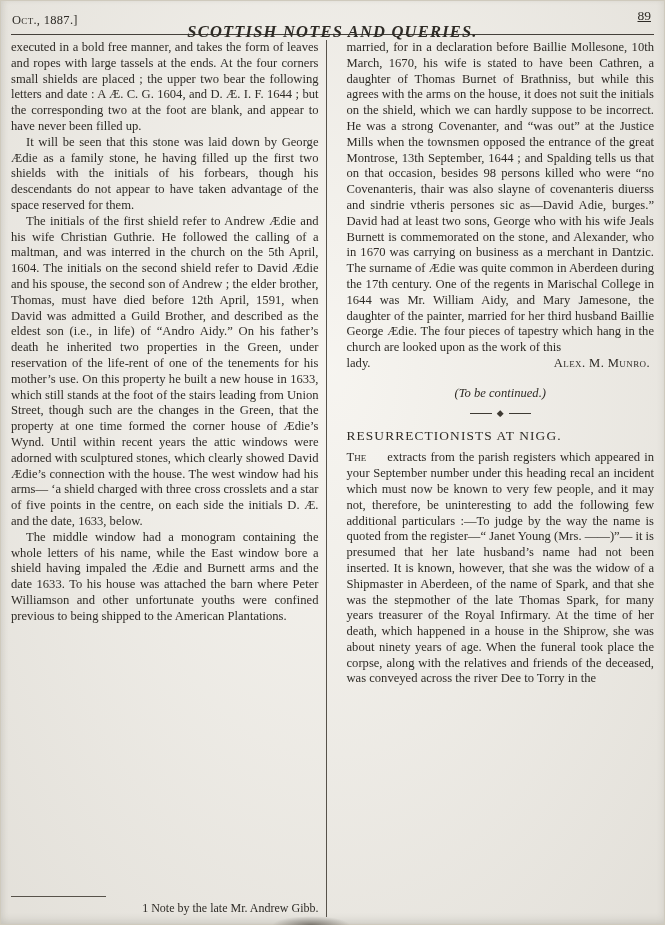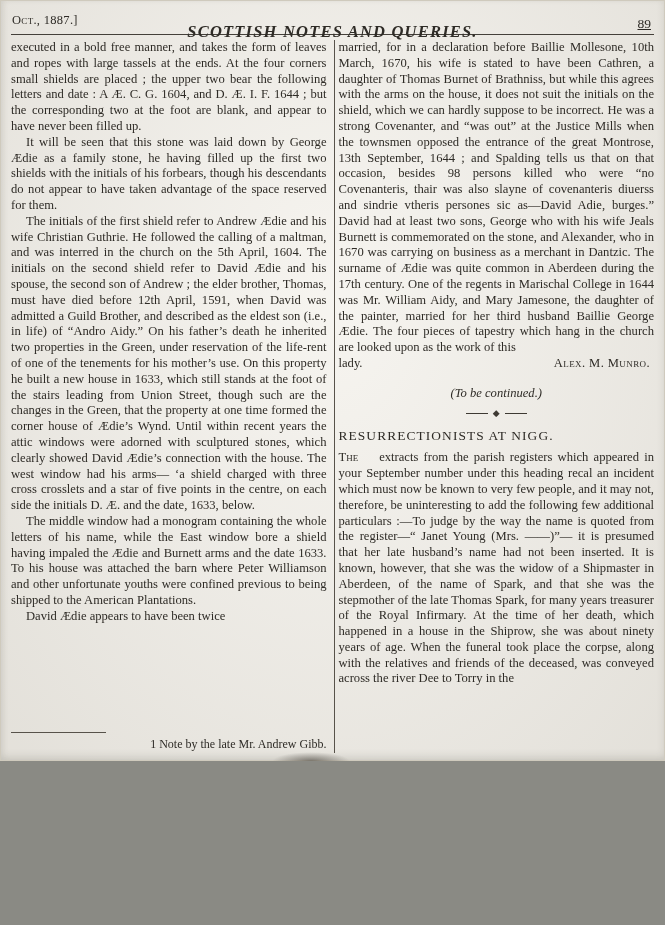--- a/index.html
+++ b/index.html
@@ -1,37 +1,37 @@
 <!DOCTYPE html>
 <html lang="en" style="--paper: #f2efe8; --ink: #2e2b26;"><head>
 <meta charset="utf-8">
 <style>
   html, body { margin: 0; padding: 0; background: #8a8a84; }
   .page {
     position: relative;
-    width: 665px; height: 761px; box-sizing: border-box;
+    width: 665px; height: 925px; box-sizing: border-box;
     background: var(--paper, #f2efe8);
     background-image: radial-gradient(ellipse at 50% 40%, rgba(255,255,255,0.35), rgba(0,0,0,0.06) 96%);
     box-shadow: inset 0 0 0 1px #cfcabd, inset 0 -4px 9px rgba(60,55,45,0.14), inset 3px 0 6px rgba(60,55,45,0.05);
     color: var(--ink, #2e2b26);
     font-family: "Liberation Serif", "DejaVu Serif", serif;
     font-size: 12.6px; line-height: 15.8px;
     padding: 8px 11px;
     display: flex; flex-direction: column;
     overflow: hidden;
   }
   .header { position: relative; height: 23px; flex: 0 0 auto; }
   .issue { position: absolute; left: 1px; top: 5px; font-size: 12.5px; font-variant: small-caps; letter-spacing: 0.3px; }
   .title { position: absolute; left: 0; right: 0; top: 16px; text-align: center; font-style: italic; font-weight: bold; font-size: 16.5px; letter-spacing: 1.2px; }
-  .pageno { position: absolute; right: 3px; top: 8px; font-size: 13.5px; text-decoration: underline; }
+  .pageno { position: absolute; right: 3px; top: 0; font-size: 13.5px; text-decoration: underline; }
   .rule { flex: 0 0 auto; height: 0; border-bottom: 1.4px solid #44403a; margin-top: 3px; }
   .columns { flex: 1 1 auto; display: flex; min-height: 0; overflow: hidden; padding-top: 5px; }
   .col { flex: 1 1 0; display: flex; flex-direction: column; min-width: 0; }
   .col.left  { padding-right: 7px; }
-  .col.right { padding-left: 4px; }
+  .col.right { padding-left: 20px; }
   .divider { flex: 0 0 1px; background: #57524a; align-self: stretch; margin-bottom: -8px; }
   p { margin: 0; text-indent: 15px; text-align: justify; hyphens: auto; }
   p.noindent { text-indent: 0; }
   .footnote-block { margin-top: auto; padding-top: 6px; }
   .footnote-rule { width: 95px; border-top: 1px solid #57524a; margin-bottom: 4px; }
   .footnote { font-size: 12px; text-align: right; }
   .sig-line { display: flex; justify-content: space-between; align-items: flex-start; }
   .signature { font-variant: small-caps; letter-spacing: 0.4px; padding-right: 4px; }
   .continued { text-align: center; font-style: italic; margin: 14px 0 2px; }
   .ornament { display: flex; align-items: center; justify-content: center; gap: 5px; margin: 5px 0 3px; }
@@ -56,21 +56,20 @@
 
   <div class="rule"></div>
 
   <div class="columns">
 
     <div class="col left">
       <p class="noindent">executed in a bold free manner, and takes the form of leaves and ropes with large tassels at the ends.  At the four corners small shields are placed ; the upper two bear the following letters and date : A Æ.  C. G. 1604, and D. Æ. I. F. 1644 ; but the corresponding two at the foot are blank, and appear to have never been filled up.</p>
       <p>It will be seen that this stone was laid down by George Ædie as a family stone, he having filled up the first two shields with the initials of his forbears, though his descendants do not appear to have taken advantage of the space reserved for them.</p>
       <p>The initials of the first shield refer to Andrew Ædie and his wife Christian Guthrie. He followed the calling of a maltman, and was interred in the church on the 5th April, 1604.  The initials on the second shield refer to David Ædie and his spouse, the second son of Andrew ; the elder brother, Thomas, must have died before 12th April, 1591, when David was admitted a Guild Brother, and described as the eldest son (i.e., in life) of “Andro Aidy.”  On his father’s death he inherited two properties in the Green, under reservation of the life-rent of one of the tenements for his mother’s use.  On this property he built a new house in 1633, which still stands at the foot of the stairs leading from Union Street, though such are the changes in the Green, that the property at one time formed the corner house of Ædie’s Wynd. Until within recent years the attic windows were adorned with sculptured stones, which clearly showed David Ædie’s connection with the house.  The west window had his arms— ‘a shield charged with three cross crosslets and a star of five points in the centre, on each side the initials D. Æ. and the date, 1633, below.</p>
       <p>The middle window had a monogram containing the whole letters of his name, while the East window bore a shield having impaled the Ædie and Burnett arms and the date 1633. To his house was attached the barn where Peter Williamson and other unfortunate youths were confined previous to being shipped to the American Plantations.</p>
-      <p>David Ædie appears to have been twice</p>
       <div class="footnote-block">
         <div class="footnote-rule"></div>
         <div class="footnote">1 Note by the late Mr. Andrew Gibb.</div>
       </div>
     </div>
 
     <div class="divider"></div>
 
     <div class="col right">
       <p class="noindent">married, for in a declaration before Baillie Mollesone, 10th March, 1670, his wife is stated to have been Cathren, a daughter of Thomas Burnet of Brathniss, but while this agrees with the arms on the house, it does not suit the initials on the shield, which we can hardly suppose to be incorrect.  He was a strong Covenanter, and “was out” at the Justice Mills when the townsmen opposed the entrance of the great Montrose, 13th September, 1644 ; and Spalding tells us that on that occasion, besides 98 persons killed who were “no Covenanteris, thair was also slayne of covenanteris diuerss and sindrie vtheris persones sic as—David Adie, burges.” David had at least two sons, George who with his wife Jeals Burnett is commemorated on the stone, and Alexander, who in 1670 was carrying on business as a merchant in Dantzic.  The surname of Ædie was quite common in Aberdeen during the 17th century. One of the regents in Marischal College in 1644 was Mr. William Aidy, and Mary Jamesone, the daughter of the painter, married for her third husband Baillie George Ædie.  The four pieces of tapestry which hang in the church are looked upon as the work of this</p>

